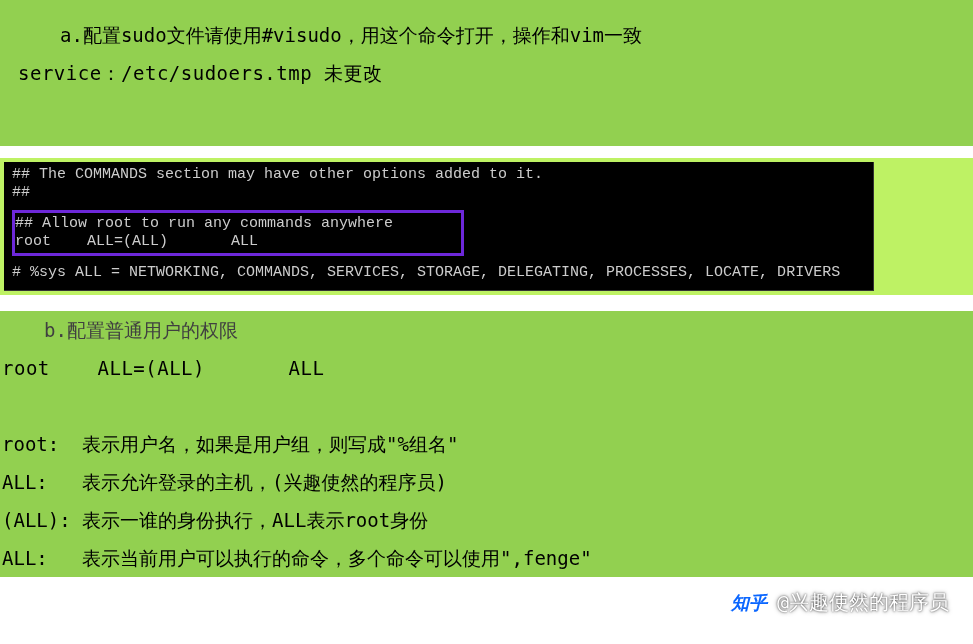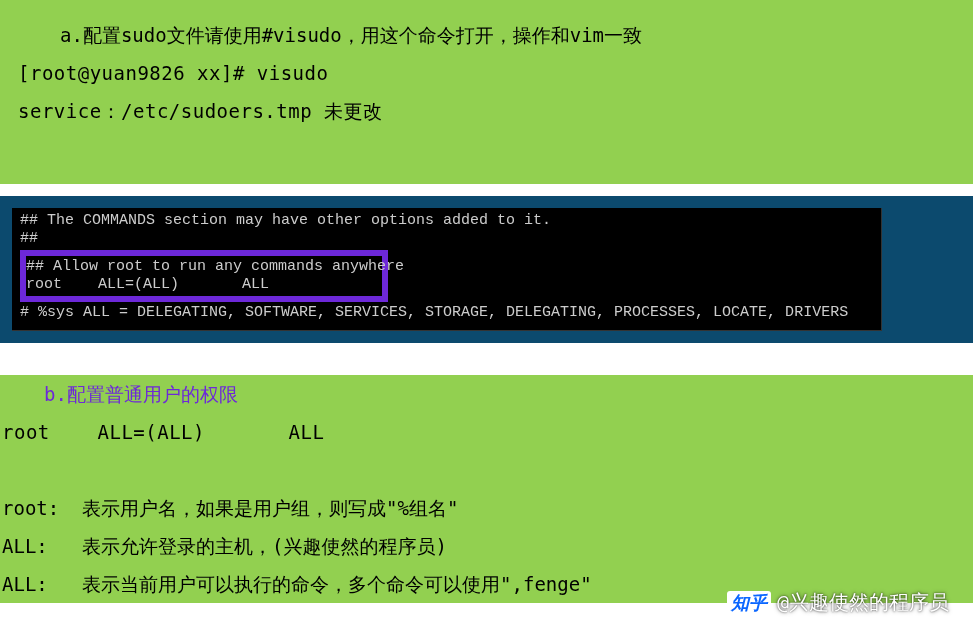--- a/index.html
+++ b/index.html
@@ -27,52 +27,51 @@
       font-family: monospace, "SimSun";
       font-size: 19px;
       color: #000;
       letter-spacing: 0.5px;
     }
     .gap-white {
       background: #fff;
       height: 12px;
     }
     .terminal-block {
-      background: #0c4a6e;
-      padding: 12px;
+      background: #bef264;
+      padding: 4px;
     }
     .terminal-inner {
       background: #000;
       width: 870px;
       color: #ccc;
       font-family: "Courier New", monospace;
       font-size: 15px;
       line-height: 18px;
       padding: 4px 8px 8px 8px;
       border-right: 1px solid #333;
       border-bottom: 1px solid #333;
     }
     .terminal-inner .tl { white-space: pre; }
     .red-box {
-      border: 6px solid #6d28d9;
+      border: 3px solid #6d28d9;
       padding: 2px 0;
-      margin: 2px 0;
-      width: 368px;
+      margin: 8px 0;
+      width: 452px;
     }
     .gap-white2 {
       background: #fff;
       height: 16px;
     }
     .section-b-title {
       background: #92d050;
       padding-left: 44px;
       line-height: 38px;
       font-size: 19px;
-      color: #6d28d9;
-      margin-top: 16px;
+      color: #404040;
     }
     .section-b-rule {
       background: #92d050;
       padding-left: 2px;
       line-height: 38px;
       font-size: 19px;
       color: #000;
       font-family: monospace, "SimSun";
       white-space: pre;
       letter-spacing: 0.5px;
@@ -113,48 +112,48 @@
       border-radius: 3px;
       font-size: 18px;
       text-shadow: none;
     }
   </style>
 </head>
 <body>
 
 <div class="section-a">
   <div class="header">a.配置sudo文件请使用#visudo，用这个命令打开，操作和vim一致</div>
-  <div class="line">[root@yuan9826 xx]# visudo</div>
   <div class="line">service：/etc/sudoers.tmp 未更改</div>
   <div class="blank-green"></div>
 </div>
 
 <div class="gap-white"></div>
 
 <div class="terminal-block">
   <div class="terminal-inner">
     <div class="tl">## The COMMANDS section may have other options added to it.</div>
     <div class="tl">##</div>
     <div class="red-box">
       <div class="tl">## Allow root to run any commands anywhere</div>
       <div class="tl">root    ALL=(ALL)       ALL</div>
     </div>
-    <div class="tl"># %sys ALL = DELEGATING, SOFTWARE, SERVICES, STORAGE, DELEGATING, PROCESSES, LOCATE, DRIVERS</div>
+    <div class="tl"># %sys ALL = NETWORKING, COMMANDS, SERVICES, STORAGE, DELEGATING, PROCESSES, LOCATE, DRIVERS</div>
   </div>
 </div>
 
 <div class="gap-white2"></div>
 
 <div class="section-b-title">b.配置普通用户的权限</div>
 <div class="section-b-rule">root    ALL=(ALL)       ALL</div>
 
 <div class="blank-green"></div>
 
 <div class="section-explain">
   <div class="row">root:  表示用户名，如果是用户组，则写成"%组名"</div>
   <div class="row">ALL:   表示允许登录的主机，(兴趣使然的程序员)</div>
+  <div class="row">(ALL): 表示一谁的身份执行，ALL表示root身份</div>
   <div class="row">ALL:   表示当前用户可以执行的命令，多个命令可以使用",fenge"</div>
 </div>
 
 <div class="watermark">
   <span class="zh-logo">知乎</span>
   <span>@兴趣使然的程序员</span>
 </div>
 
 </body></html>

